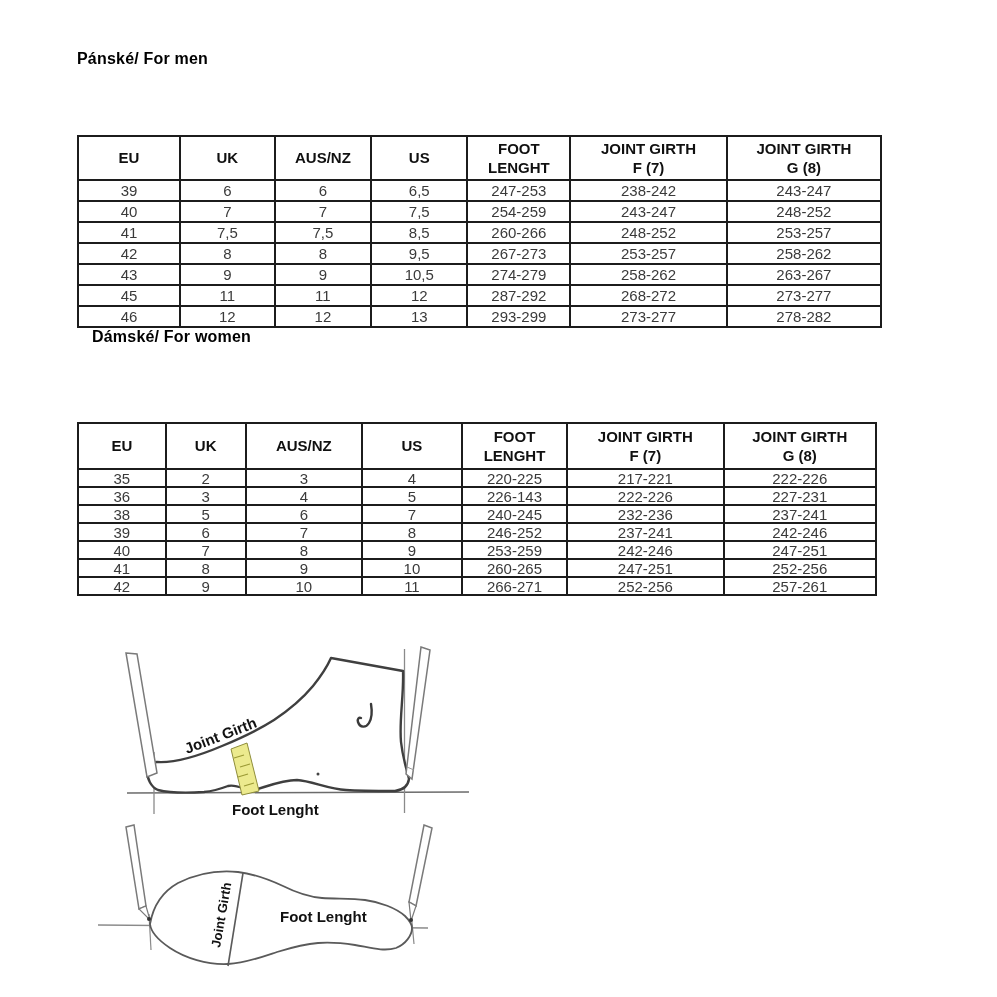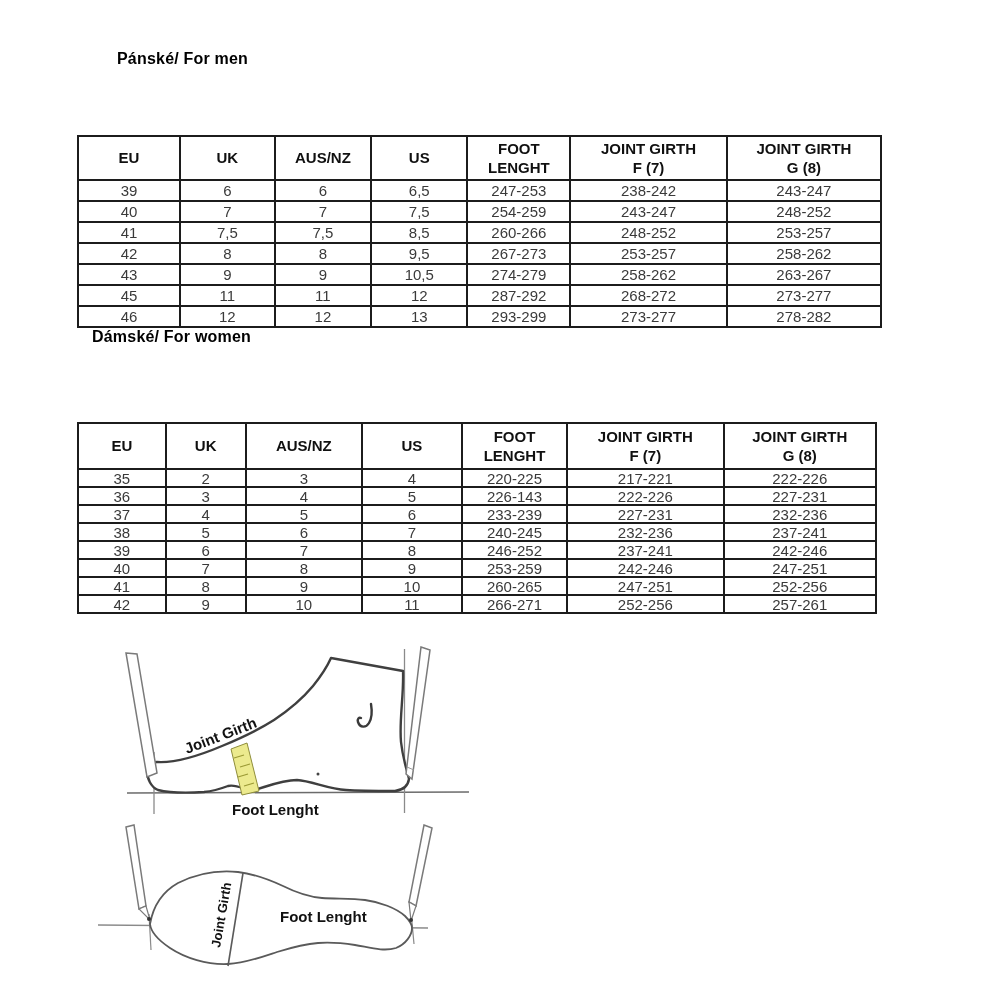--- a/index.html
+++ b/index.html
@@ -12,21 +12,21 @@
     overflow: hidden;
   }
   .section-title {
     position: absolute;
     left: 77px;
     font-size: 16px;
     font-weight: bold;
     color: #000000;
     letter-spacing: 0.2px;
   }
-  #men-title { top: 50px; margin-left: 40px; }
+  #men-title { top: 50px; }
   #women-title { top: 328px; margin-left: 15px; }
 
   table.size-table {
     position: absolute;
     border-collapse: collapse;
     table-layout: fixed;
     background: #ffffff;
     border: 2px solid #1c1c1c;
     margin-top: 48px;
   }
@@ -203,29 +203,20 @@
           <td>222-226</td>
         </tr>
         <tr>
           <td>36</td>
           <td>3</td>
           <td>4</td>
           <td>5</td>
           <td>226-143</td>
           <td>222-226</td>
           <td>227-231</td>
-        </tr>
-        <tr>
-          <td>37</td>
-          <td>4</td>
-          <td>5</td>
-          <td>6</td>
-          <td>233-239</td>
-          <td>227-231</td>
-          <td>232-236</td>
         </tr>
         <tr>
           <td>38</td>
           <td>5</td>
           <td>6</td>
           <td>7</td>
           <td>240-245</td>
           <td>232-236</td>
           <td>237-241</td>
         </tr>

